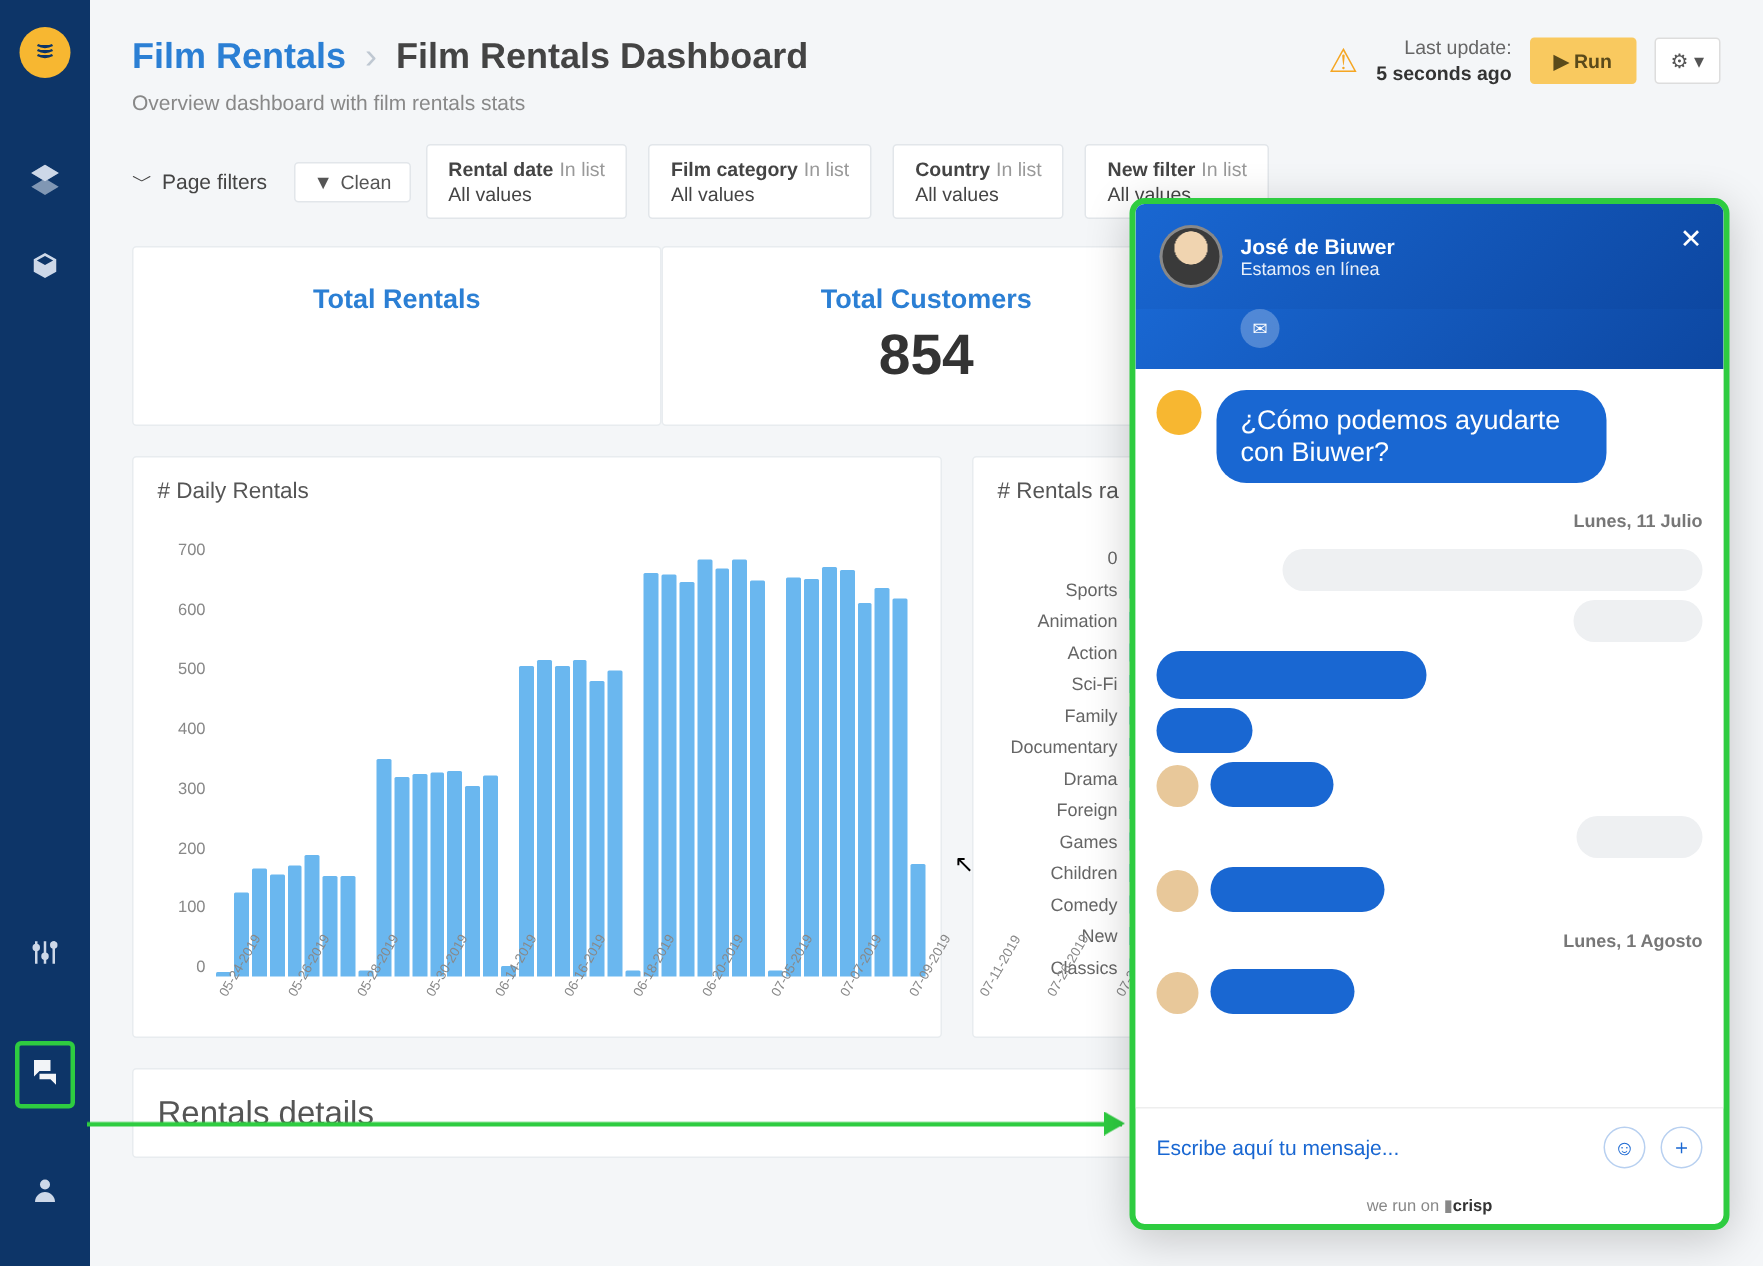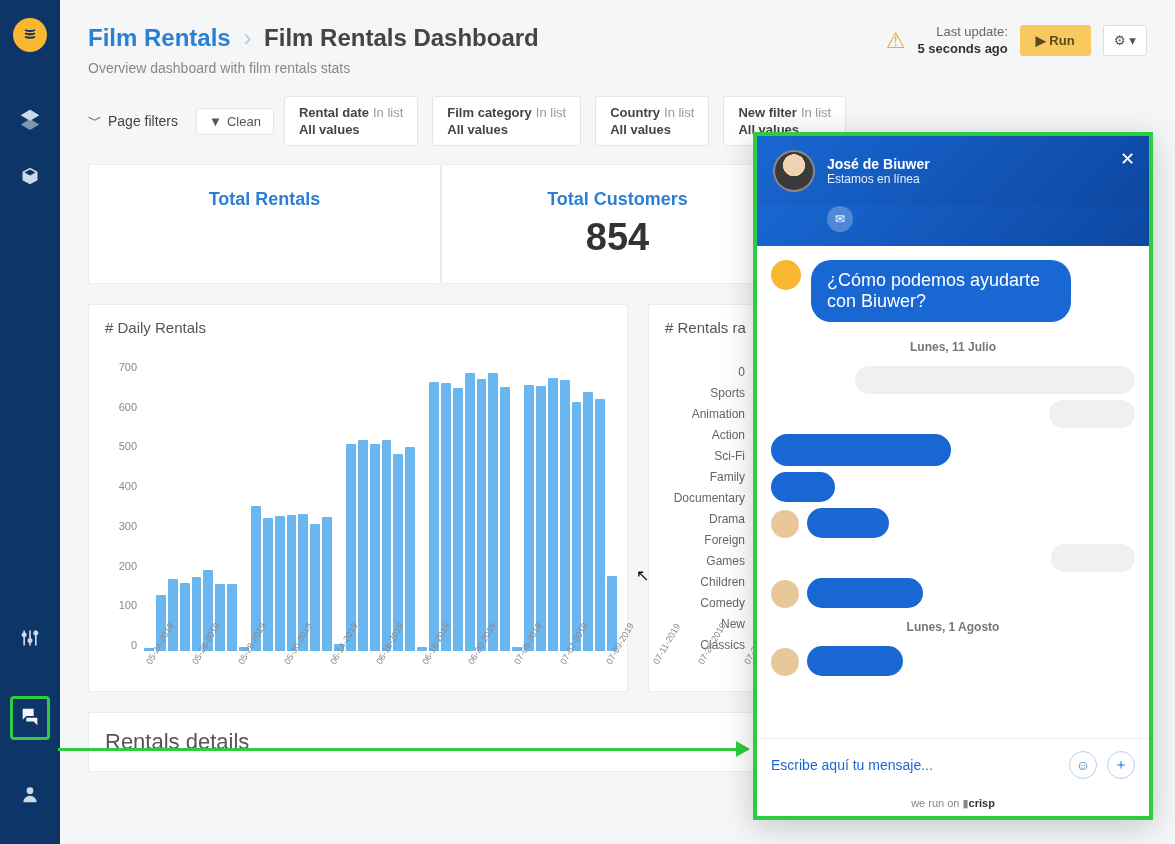--- a/index.html
+++ b/index.html
@@ -22,21 +22,21 @@
 .update-text .time{font-weight:700;color:#333}
 .warn-icon{color:#f5a623;font-size:22px}
 .run-btn{background:#f9c95f;color:#5a4a1a;border:none;padding:8px 16px;border-radius:3px;font-weight:600;cursor:pointer;font-size:13px}
 .gear-btn{background:#fff;border:1px solid #ddd;padding:7px 10px;border-radius:3px;cursor:pointer;color:#555}
 .filters-row{padding:8px 28px 18px;display:flex;align-items:center;gap:10px;flex-wrap:wrap}
 .pf-label{display:flex;align-items:center;gap:6px;font-size:14px;color:#444;margin-right:8px;cursor:pointer}
 .clean-btn{background:#fff;border:1px solid #e2e6ea;padding:5px 12px;border-radius:3px;font-size:13px;color:#555;cursor:pointer;display:flex;align-items:center;gap:5px}
 .filter-card{background:#fff;border:1px solid #e2e6ea;border-radius:3px;padding:8px 14px;font-size:13px;color:#444}
 .filter-card .fname{font-weight:700}
 .filter-card .fmode{color:#999;margin-left:4px}
-.filter-card .fval{display:block;font-weight:700;margin-top:2px}
+.filter-card .fval{display:block;font-weight:400;margin-top:2px}
 .cards-row{display:flex;padding:0 28px 20px}
 .stat-card{flex:1;background:#fff;border:1px solid #e8ecef;border-radius:3px;padding:24px 12px;text-align:center}
 .stat-card .label{color:#2b7fd4;font-weight:700;font-size:18px;margin-bottom:6px}
 .stat-card .value{font-size:38px;font-weight:700;color:#333}
 .charts-row{display:flex;gap:20px;padding:0 28px 20px}
 .chart-card{background:#fff;border:1px solid #e8ecef;border-radius:3px}
 .chart-card.left{flex:0 0 540px}
 .chart-card.right{flex:1}
 .chart-title{padding:14px 16px;font-size:15px;color:#555;border-bottom:1px solid transparent}
 .bar-chart{padding:10px 16px 16px;position:relative;height:340px}
@@ -44,33 +44,33 @@
 .bars-area{position:absolute;left:55px;right:10px;top:10px;bottom:40px;display:flex;align-items:flex-end;gap:2px}
 .bars-area .bar{flex:1;background:#6ab7ef;border-top-left-radius:1px;border-top-right-radius:1px}
 .x-axis{position:absolute;left:55px;right:10px;bottom:-2px;height:42px;display:flex;font-size:9px;color:#888}
 .x-axis span{flex:1;transform:rotate(-60deg);transform-origin:top left;white-space:nowrap;margin-top:10px}
 .hbar-chart{padding:10px 16px 16px}
 .hbar-row{display:flex;align-items:center;font-size:12px;color:#666;height:21px}
 .hbar-row .cat{width:88px;text-align:right;padding-right:8px}
 .hbar-row .track{flex:1;background:transparent;height:12px;position:relative}
 .hbar-row .fill{height:100%;background:#6ab7ef}
 .details-card{margin:0 28px 20px;background:#fff;border:1px solid #e8ecef;border-radius:3px;padding:16px;font-size:22px;color:#555}
-.chat-panel{position:absolute;top:132px;right:22px;width:400px;height:688px;background:#fff;border:4px solid #2ecc40;border-radius:0;overflow:hidden;z-index:5;display:flex;flex-direction:column;box-shadow:0 6px 30px rgba(0,0,0,.2)}
+.chat-panel{position:absolute;top:132px;right:22px;width:400px;height:688px;background:#fff;border:4px solid #2ecc40;border-radius:10px;overflow:hidden;z-index:5;display:flex;flex-direction:column;box-shadow:0 6px 30px rgba(0,0,0,.2)}
 .chat-header{background:linear-gradient(135deg,#1967d2,#0d47a1);color:#fff;padding:14px 16px;display:flex;align-items:center;gap:12px;position:relative}
 .chat-avatar{width:42px;height:42px;border-radius:50%;background:#e8c89a;flex:none;background-image:radial-gradient(circle at 50% 35%,#f0d4b0 35%,#3a3a3a 36%);border:2px solid rgba(255,255,255,.4)}
 .chat-name{font-weight:700;font-size:14px}
 .chat-status{font-size:12px;opacity:.9}
 .chat-close{position:absolute;top:12px;right:14px;color:#fff;cursor:pointer;font-size:18px}
 .chat-mail-row{background:linear-gradient(135deg,#1967d2,#0d47a1);padding:0 16px 14px 70px}
 .chat-mail{width:26px;height:26px;border-radius:50%;background:rgba(255,255,255,.25);display:flex;align-items:center;justify-content:center;color:#fff;font-size:12px;cursor:pointer}
 .chat-body{flex:1;overflow:auto;padding:14px;background:#fff}
 .chat-intro{display:flex;gap:10px;align-items:flex-start;margin-bottom:18px}
 .chat-intro .ico{width:30px;height:30px;border-radius:50%;background:#f7b731;flex:none}
 .chat-bubble-blue{background:#1967d2;color:#fff;padding:10px 16px;border-radius:20px;font-size:18px;max-width:260px}
-.chat-date{text-align:center;font-size:12px;color:#777;font-weight:600;margin:12px 0}
+.chat-date{text-align:right;font-size:12px;color:#777;font-weight:600;margin:12px 0}
 .msg-right{display:flex;justify-content:flex-end;margin:6px 0}
 .msg-right .bub{background:#eef0f2;border-radius:18px;height:28px;width:140px}
 .msg-left{display:flex;align-items:flex-end;gap:8px;margin:6px 0}
 .msg-left .av{width:28px;height:28px;border-radius:50%;background:#e8c89a;flex:none}
 .msg-left .bub{background:#1967d2;border-radius:18px;height:30px}
 .chat-input-row{border-top:1px solid #eee;padding:12px 14px;display:flex;align-items:center;gap:10px}
 .chat-input-row input{flex:1;border:none;outline:none;font-size:14px;color:#1967d2}
 .chat-input-row input::placeholder{color:#1967d2}
 .chat-icon-btn{width:28px;height:28px;border:1px solid #b8d0f0;border-radius:50%;display:flex;align-items:center;justify-content:center;color:#1967d2;cursor:pointer;font-size:14px}
 .chat-footer{text-align:center;font-size:11px;color:#888;padding:6px}

